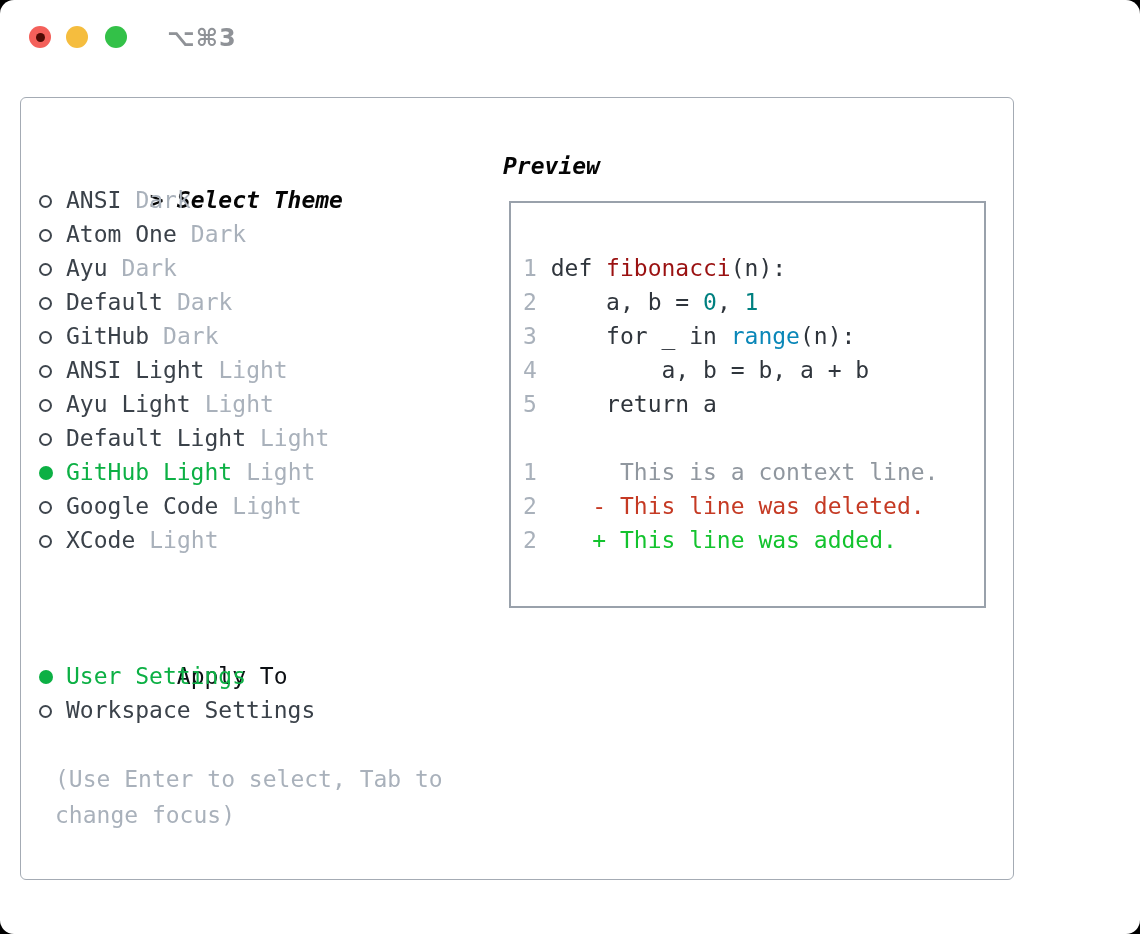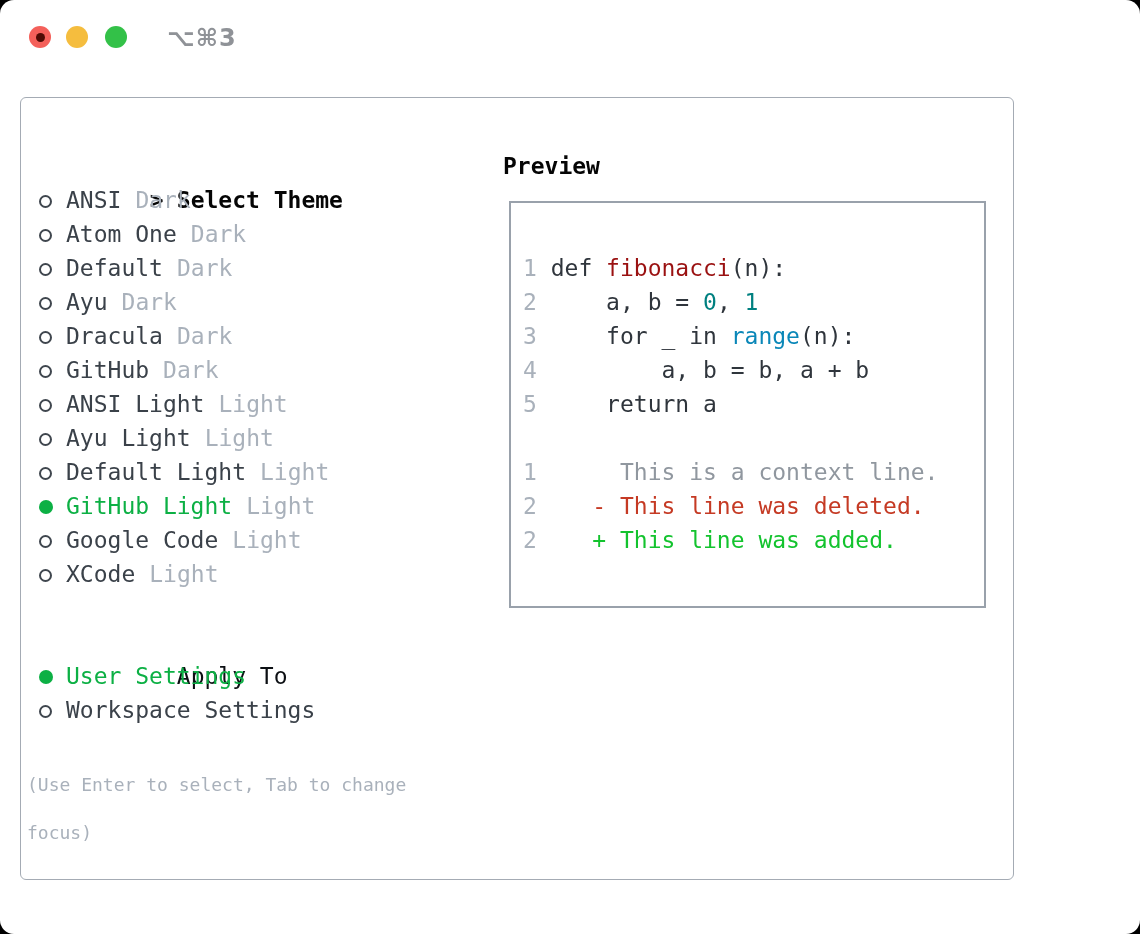--- a/index.html
+++ b/index.html
@@ -45,29 +45,29 @@
   .row { height: 34px; line-height: 34px; font-size: 23px; white-space: pre; }
   .gutter { display: inline-block; width: 27px; vertical-align: top; }
   .pointer { color: #050505; font-weight: bold; }
   .radio {
     display: inline-block; width: 13px; height: 13px;
     border: 2px solid var(--radio-ring); border-radius: 50%;
     box-sizing: border-box; margin-top: 10px;
   }
   .radio.on { border: none; width: 14px; height: 14px; background: var(--select-green); }
   .label { color: var(--item-text); }
-  .bold-black { color: #050505; font-weight: bold; }
+  .bold-black { color: #050505; font-weight: bold; font-style: italic; }
   .apply-title { color: #0c0f13; text-align: center; }
   .label.selected { color: var(--select-green); margin-top: 14px; }
   .variant { color: var(--muted); margin-left: 14px; }
   .left-col  { position: absolute; left: 18px; top: 51px; }
   .apply-col { position: absolute; left: 18px; top: 527px; }
   .hint {
-    position: absolute; left: 6px; top: 663px;
-    width: 418px; font-size: 18px; line-height: 48px;
+    position: absolute; left: 34px; top: 663px;
+    width: 418px; font-size: 23px; line-height: 36px;
     color: var(--muted);
   }
   
   .preview-title {
     position: absolute; left: 482px; top: 51px;
     height: 34px; line-height: 34px; font-size: 23px;
   }
   .preview-box {
     position: absolute; left: 488px; top: 103px;
     width: 477px; height: 407px;
@@ -103,23 +103,22 @@
 
   <div class="panel">
 
     <div class="left-col">
       <div class="row">
         <span class="gutter pointer">&gt;</span><span class="bold-black">Select Theme</span>
       </div>
       <div id="theme-list">
           <div class="row"><span class="gutter"><span class="radio"></span></span><span class="label">ANSI</span><span class="variant">Dark</span></div>
           <div class="row"><span class="gutter"><span class="radio"></span></span><span class="label">Atom One</span><span class="variant">Dark</span></div>
+          <div class="row"><span class="gutter"><span class="radio"></span></span><span class="label">Ayu</span><span class="variant">Dark</span></div>
           <div class="row"><span class="gutter"><span class="radio"></span></span><span class="label">Default</span><span class="variant">Dark</span></div>
-          <div class="row"><span class="gutter"><span class="radio"></span></span><span class="label">Ayu</span><span class="variant">Dark</span></div>
-          <div class="row"><span class="gutter"><span class="radio"></span></span><span class="label">Dracula</span><span class="variant">Dark</span></div>
           <div class="row"><span class="gutter"><span class="radio"></span></span><span class="label">GitHub</span><span class="variant">Dark</span></div>
           <div class="row"><span class="gutter"><span class="radio"></span></span><span class="label">ANSI Light</span><span class="variant">Light</span></div>
           <div class="row"><span class="gutter"><span class="radio"></span></span><span class="label">Ayu Light</span><span class="variant">Light</span></div>
           <div class="row"><span class="gutter"><span class="radio"></span></span><span class="label">Default Light</span><span class="variant">Light</span></div>
           <div class="row"><span class="gutter"><span class="radio on"></span></span><span class="label selected">GitHub Light</span><span class="variant">Light</span></div>
           <div class="row"><span class="gutter"><span class="radio"></span></span><span class="label">Google Code</span><span class="variant">Light</span></div>
           <div class="row"><span class="gutter"><span class="radio"></span></span><span class="label">XCode</span><span class="variant">Light</span></div>
         </div>
     </div>
 

